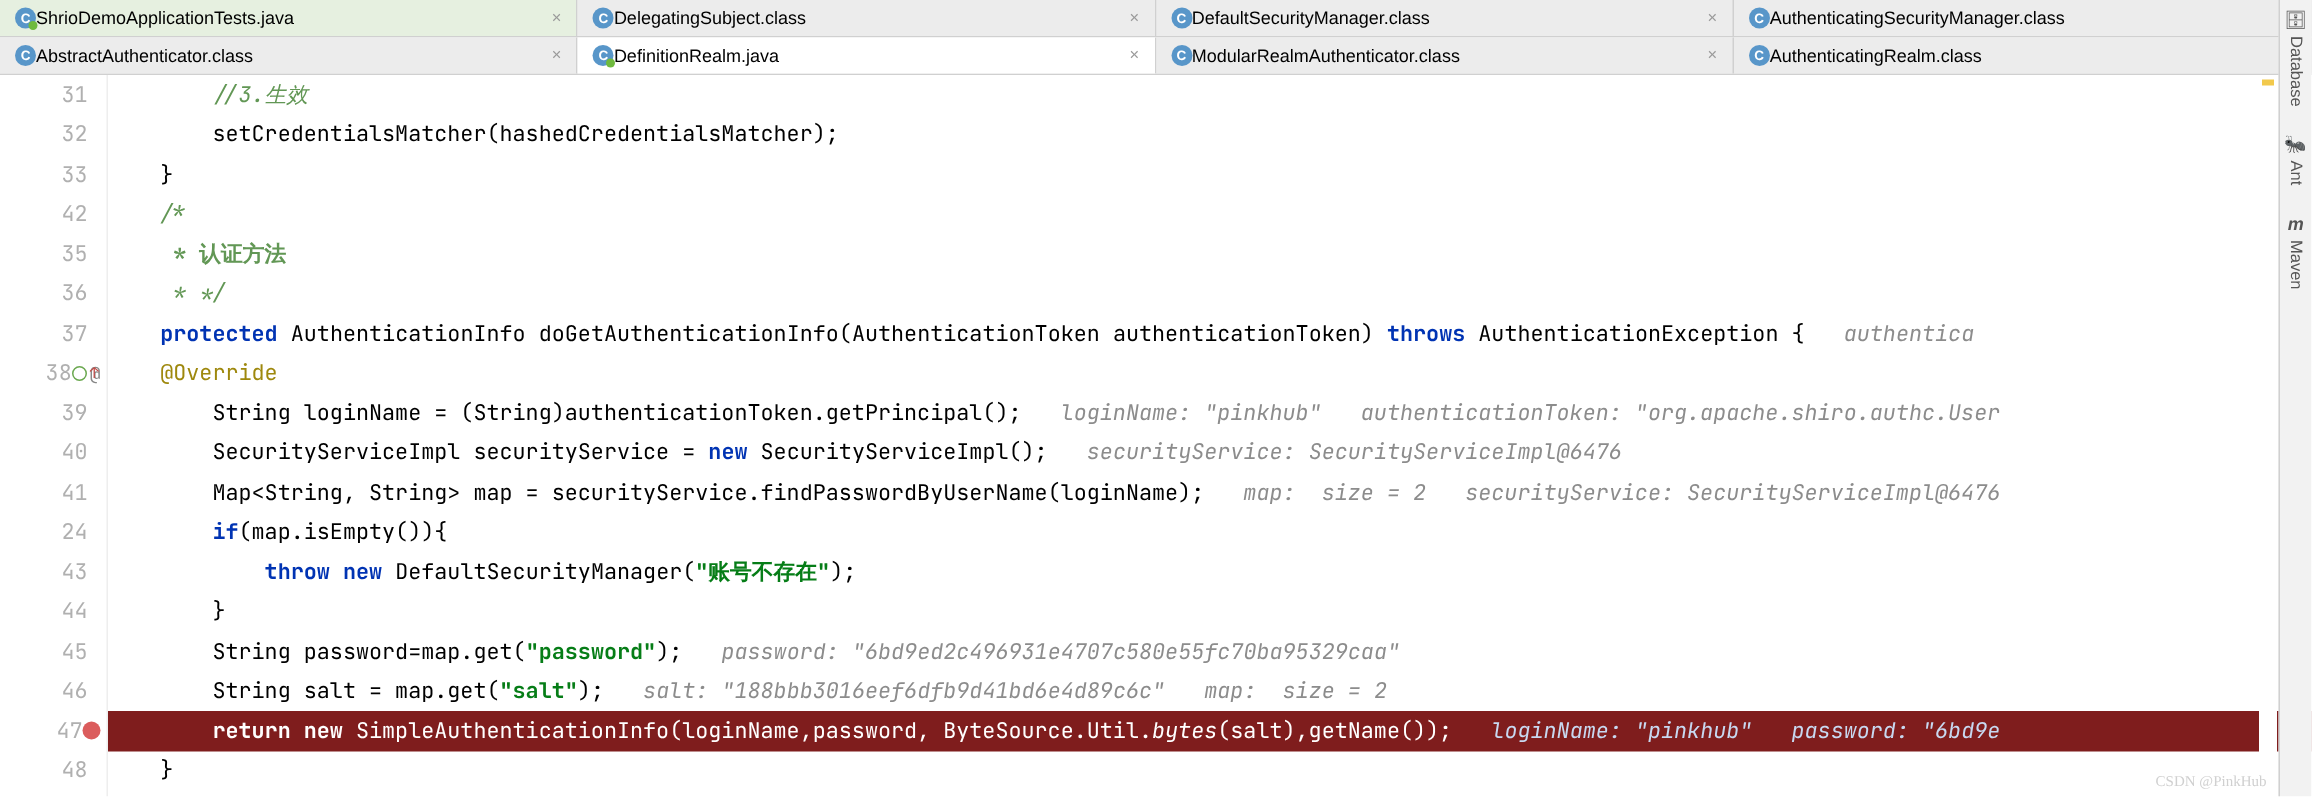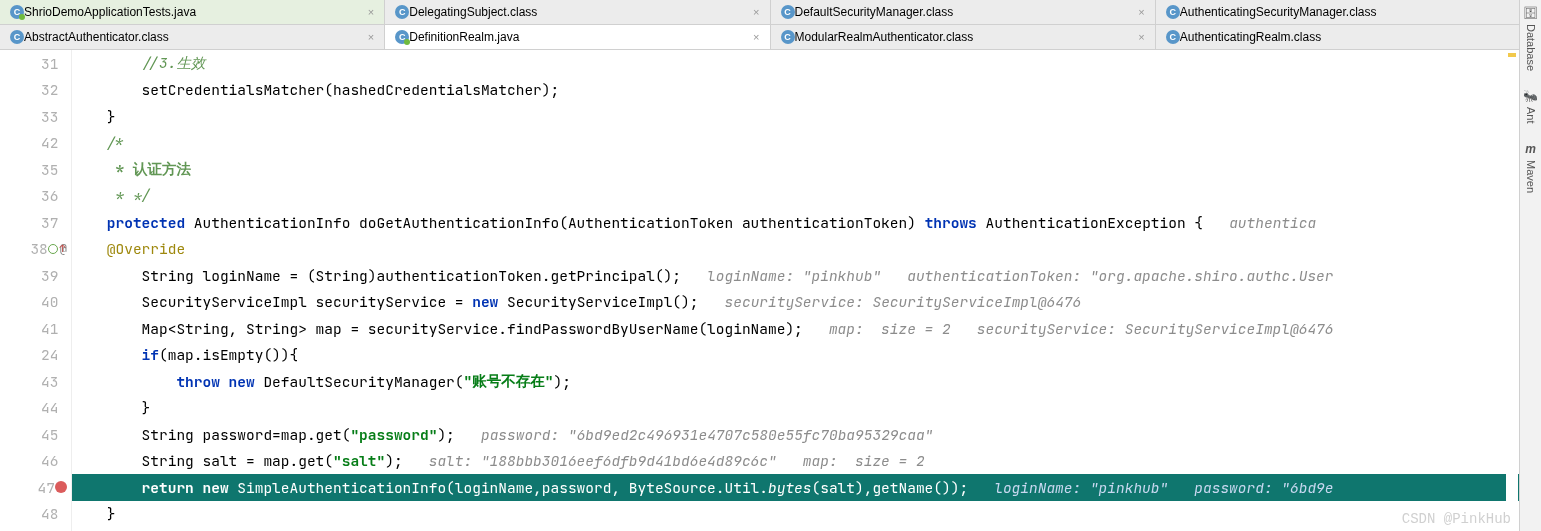--- a/index.html
+++ b/index.html
@@ -68,21 +68,21 @@
   overflow: hidden;
 }
 .cline {
   height: 26.5px;
   display: flex;
   align-items: center;
   white-space: pre;
   padding-left: 0px;
 }
 .cline.highlight {
-  background: #0f766e;
+  background: #7f1d1d;
   color: #ffffff;
 }
 .highlight .kw, .highlight .str, .highlight .ann, .highlight .cmt, .highlight .t, .highlight .ital { color: #ffffff !important; }
 .highlight .inlay { color: #c8d8f0; }
 .kw { color: #0033b3; font-weight: bold; }
 .t { color: #000000; }
 .str { color: #067d17; font-weight: bold; }
 .cmt-doc { color: #629755; font-style: italic; }
 .cmt-doc-cn { color: #629755; font-weight: bold; }
 .ann { color: #9e880d; }
@@ -110,22 +110,22 @@
   display: flex;
   align-items: center;
   gap: 4px;
 }
 .right-tool-icon { writing-mode: horizontal-tb; font-size: 12px;}
 .watermark {
   position: absolute;
   bottom: 4px;
   right: 30px;
   color: #d0d0d0;
-  font-size: 14px;
-  font-family: Liberation Mono, monospace;
+  font-size: 10px;
+  font-family: Liberation Serif, serif;
 }
 .err-stripe {
   position: absolute;
   right: 23px;
   top: 51px;
   width: 12px;
   bottom: 0;
   background: #fff;
 }
 .err-mark { position: absolute; right: 2px; width: 8px; height: 4px; background: #f2c94c; }

